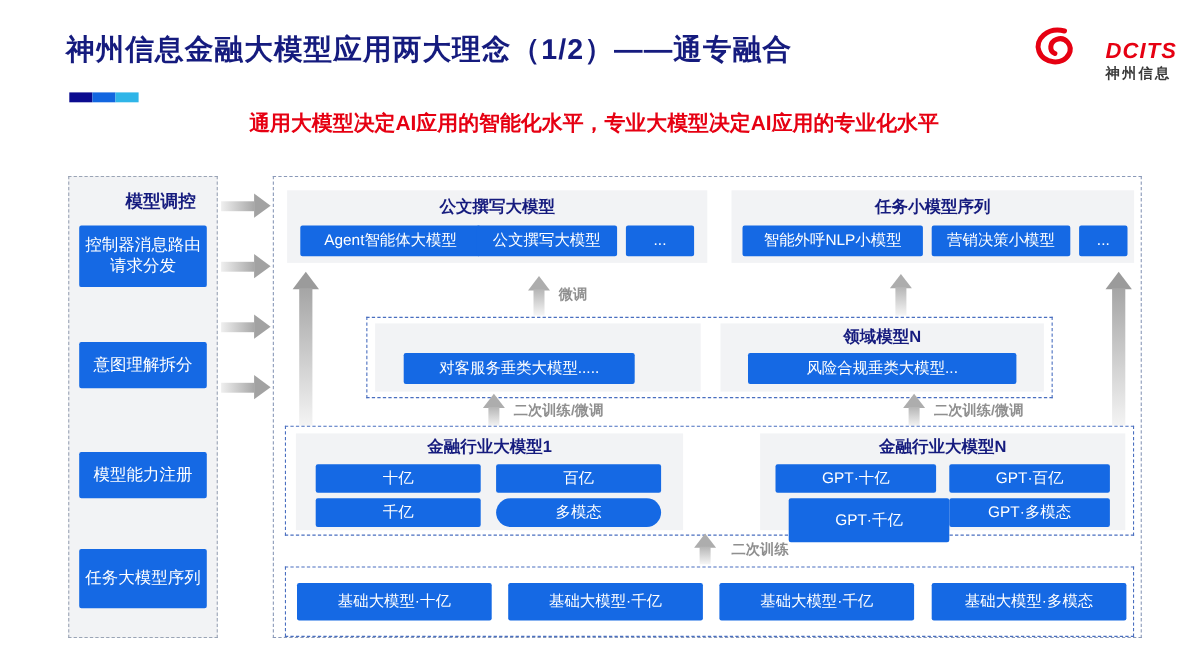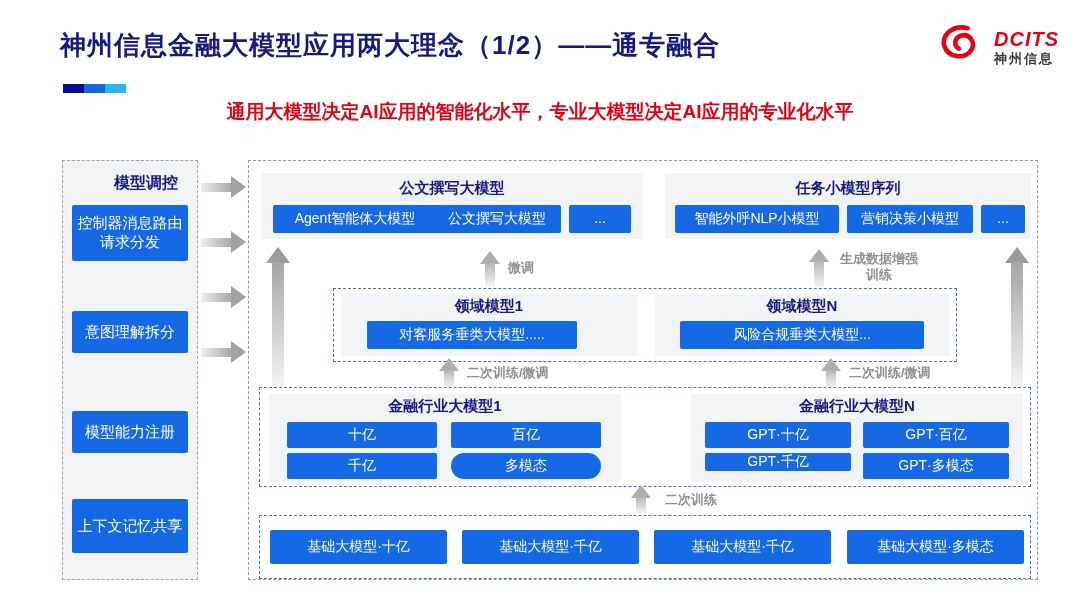--- a/index.html
+++ b/index.html
@@ -6,21 +6,21 @@
   html,body { width:1080px; height:608px; background:#fff;
     font-family:"Liberation Sans","DejaVu Sans",sans-serif; }
   .stage { position:relative; width:1080px; height:608px; background:#fff; overflow:hidden; }
   .abs { position:absolute; }
 
   
   .title { font-size:26px; font-weight:bold; color:#151b7e; letter-spacing:1px; white-space:nowrap; }
   .deco-bar { display:flex; height:9px; }
   .deco-bar span { display:block; height:9px; width:21px; }
   .subtitle { font-size:19px; font-weight:bold; color:#e60012; text-align:center; white-space:nowrap; }
-  .logo-wrap { display:flex; align-items:center; gap:6px; }
+  .logo-wrap { display:flex; align-items:flex-end; gap:17px; }
   .logo-text-en { color:#e60012; font-weight:bold; font-style:italic; font-size:20px; letter-spacing:1px; line-height:1; }
   .logo-text-cn { color:#3a3a3a; font-weight:bold; font-size:13px; letter-spacing:2px; line-height:1; margin-top:3px; }
 
   
   .panel { background:#f2f3f5; }
   .dashed-outer { border:1px dashed #8a99b8; background:#fff; }
   .dashed-blue { border:1px dashed #4a6fc0; background:#fff; }
   .sidebar { background:#f2f3f5; border:1px dashed #9aa4b5; }
   .grp-title { font-size:15px; font-weight:bold; color:#151b7e; text-align:center; white-space:nowrap; }
   .side-title { font-size:16px; font-weight:bold; color:#151b7e; text-align:center; }
@@ -70,21 +70,21 @@
     </span>
   </div>
 
   <div class="abs subtitle" style="left:140px; top:99px; width:800px;">通用大模型决定AI应用的智能化水平，专业大模型决定AI应用的专业化水平</div>
 
   <div class="abs sidebar" style="left:62px; top:160px; width:136px; height:420px;">
     <div class="abs side-title" style="left:16px; top:12px; width:134px;">模型调控</div>
     <div class="abs btn" style="left:9px; top:44px; width:116px; height:56px;">控制器消息路由请求分发</div>
     <div class="abs btn" style="left:9px; top:150px; width:116px; height:42px;">意图理解拆分</div>
     <div class="abs btn" style="left:9px; top:250px; width:116px; height:42px;">模型能力注册</div>
-    <div class="abs btn" style="left:9px; top:338px; width:116px; height:54px;">上下文记忆共享</div>
+    <div class="abs btn" style="left:9px; top:338px; width:116px; height:54px;">任务大模型序列</div>
   </div>
 
   <div class="abs h-arrow" style="left:201px; top:176px; width:45px; height:22px;">
       <i class="shaft"></i>
       <i class="head"></i>
     </div>
   <div class="abs h-arrow" style="left:201px; top:231px; width:45px; height:22px;">
       <i class="shaft"></i>
       <i class="head"></i>
     </div>
@@ -124,25 +124,23 @@
 
     <div class="abs v-arrow-sm" style="left:231px; top:90px; width:20px; height:36px;">
         <i class="head"></i>
         <i class="shaft"></i>
       </div>
     <div class="abs arrow-label" style="left:259px; top:98px;">微调</div>
     <div class="abs v-arrow-sm" style="left:560px; top:88px; width:20px; height:38px;">
         <i class="head"></i>
         <i class="shaft"></i>
       </div>
-    <div class="abs arrow-label wrap" style="left:588px; top:90px;">生成数据增强训练</div>
 
     <div class="abs dashed-blue" style="left:84px; top:127px; width:624px; height:74px;">
       <div class="abs panel" style="left:7px; top:5px; width:296px; height:62px;">
-        <div class="abs grp-title" style="left:0; top:3px; width:296px;">领域模型1</div>
         <div class="abs btn btn-sm" style="left:26px; top:27px; width:210px; height:28px;">对客服务垂类大模型.....</div>
       </div>
       <div class="abs panel" style="left:321px; top:5px; width:294px; height:62px;">
         <div class="abs grp-title" style="left:0; top:3px; width:294px;">领域模型N</div>
         <div class="abs btn btn-sm" style="left:25px; top:27px; width:244px; height:28px;">风险合规垂类大模型...</div>
       </div>
     </div>
 
     <div class="abs v-arrow-sm" style="left:190px; top:197px; width:20px; height:30px;">
         <i class="head"></i>
@@ -160,21 +158,21 @@
         <div class="abs grp-title" style="left:0; top:3px; width:352px;">金融行业大模型1</div>
         <div class="abs btn btn-sm" style="left:18px; top:28px; width:150px; height:26px;">十亿</div>
         <div class="abs btn btn-sm" style="left:182px; top:28px; width:150px; height:26px;">百亿</div>
         <div class="abs btn btn-sm" style="left:18px; top:59px; width:150px; height:26px;">千亿</div>
         <div class="abs btn btn-sm" style="left:182px; top:59px; width:150px; height:26px;border-radius:13px;">多模态</div>
       </div>
       <div class="abs panel" style="left:431px; top:6px; width:332px; height:88px;">
         <div class="abs grp-title" style="left:0; top:3px; width:332px;">金融行业大模型N</div>
         <div class="abs btn btn-sm" style="left:14px; top:28px; width:146px; height:26px;">GPT·十亿</div>
         <div class="abs btn btn-sm" style="left:172px; top:28px; width:146px; height:26px;">GPT·百亿</div>
-        <div class="abs btn btn-sm" style="left:14px; top:59px; width:146px; height:18px;">GPT·千亿</div>
+        <div class="abs btn btn-sm" style="left:26px; top:59px; width:146px; height:40px;">GPT·千亿</div>
         <div class="abs btn btn-sm" style="left:172px; top:59px; width:146px; height:26px;">GPT·多模态</div>
       </div>
     </div>
 
     <div class="abs v-arrow-sm" style="left:382px; top:324px; width:20px; height:28px;">
         <i class="head"></i>
         <i class="shaft"></i>
       </div>
     <div class="abs arrow-label" style="left:416px; top:330px;">二次训练</div>
 

